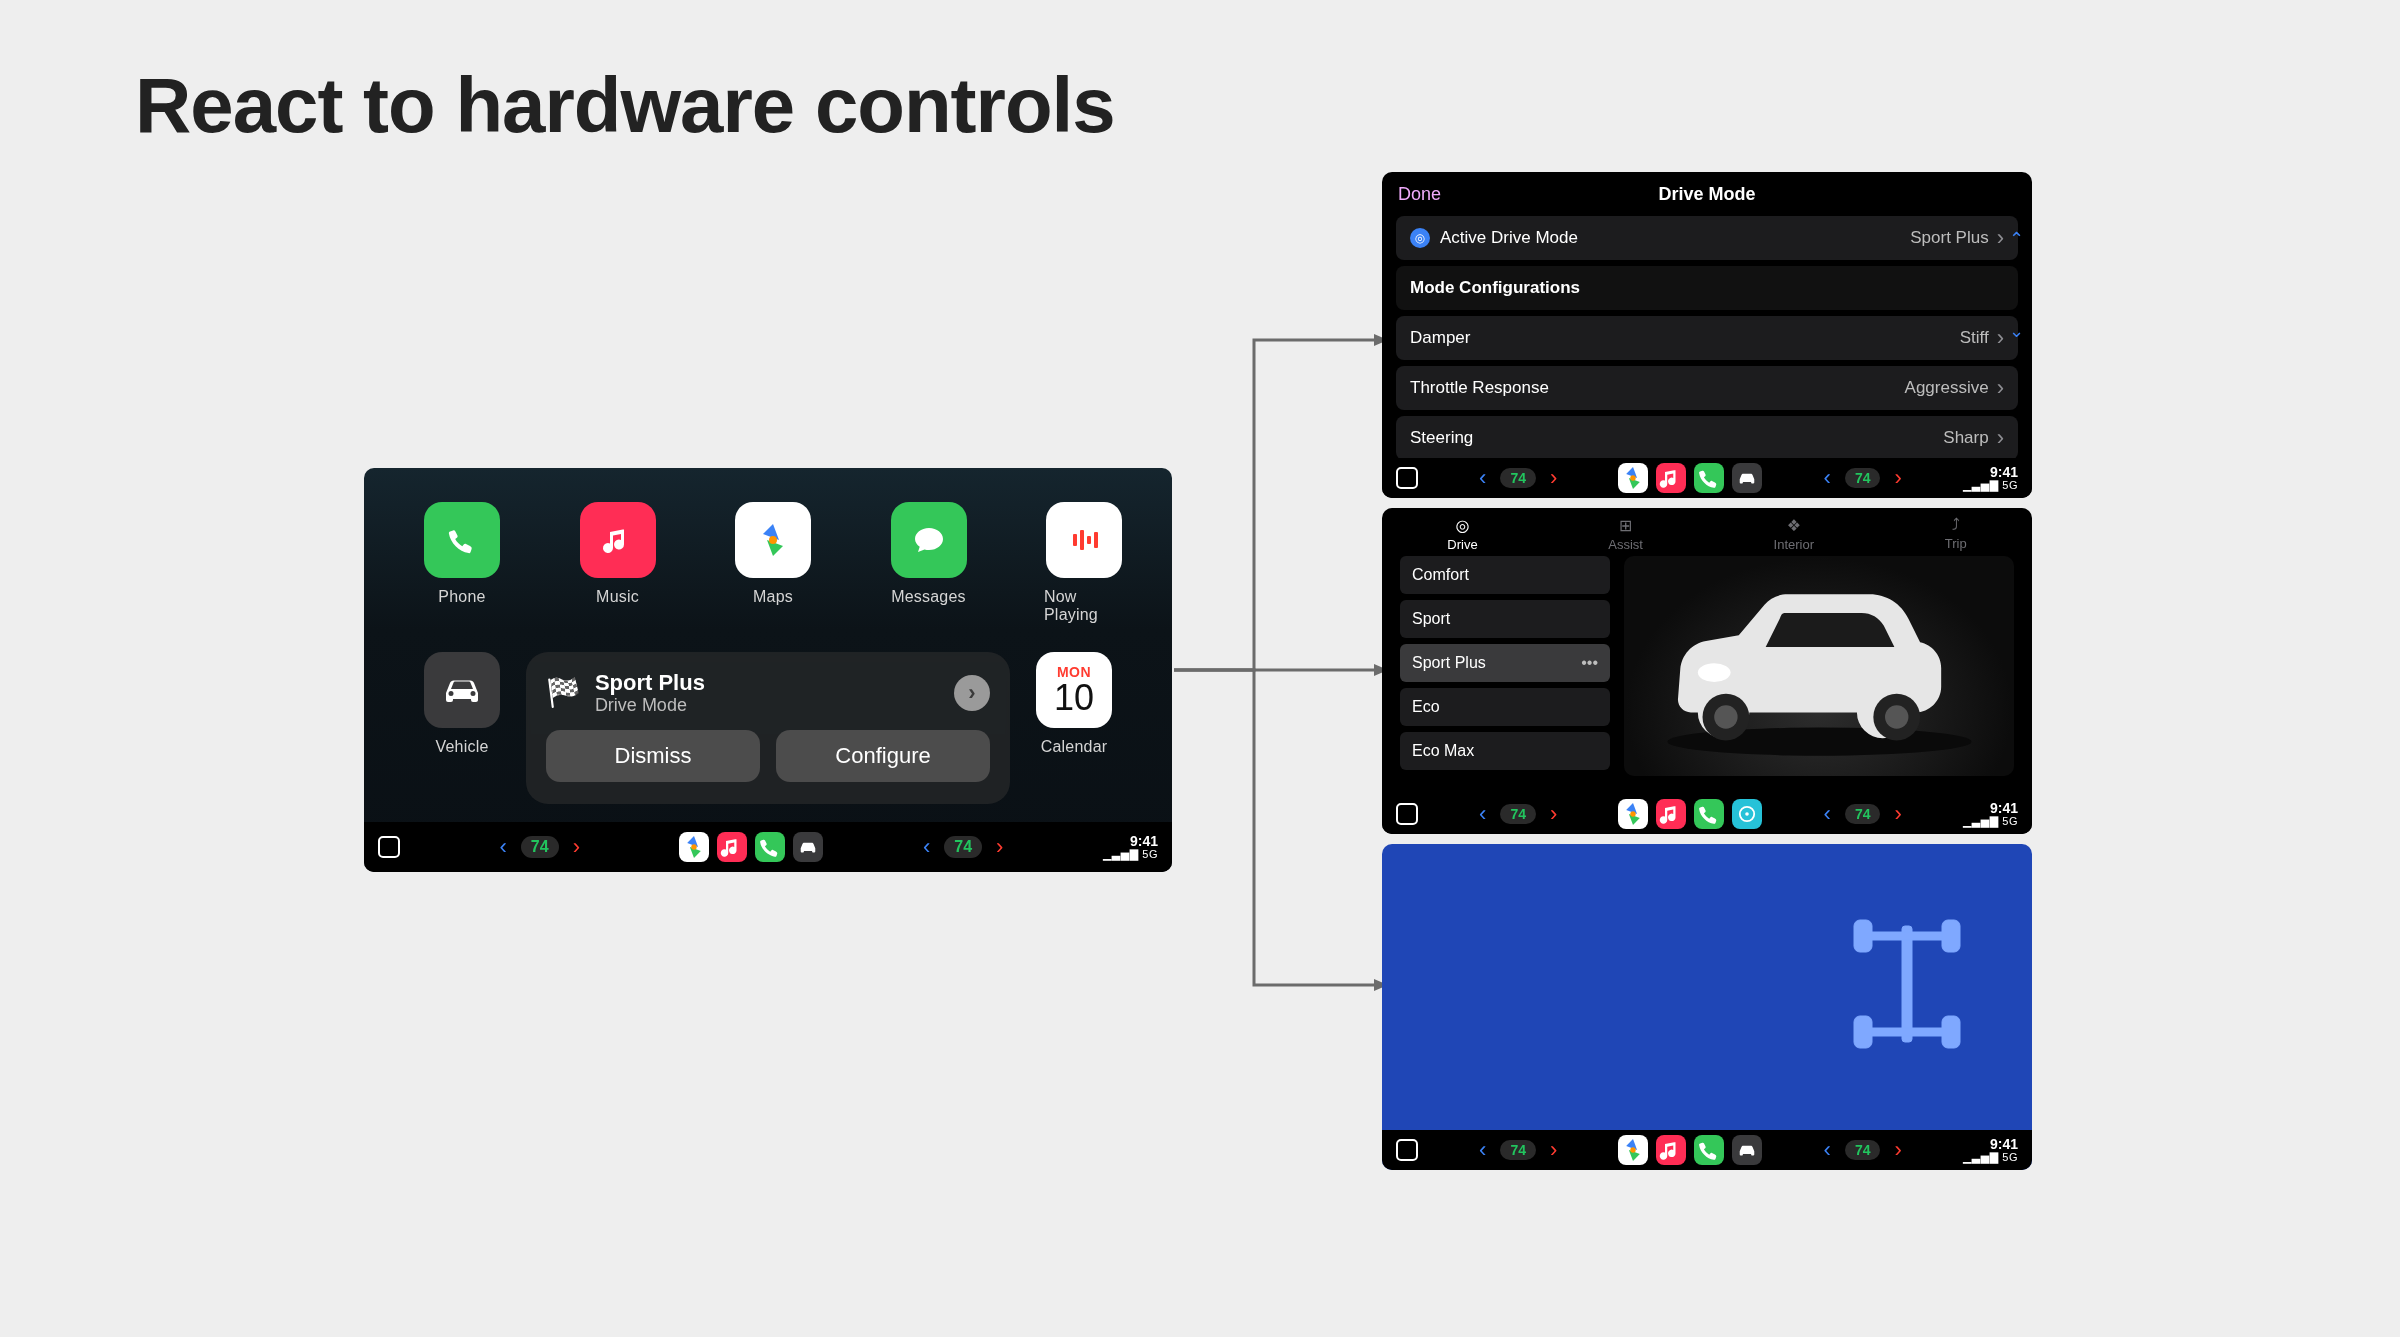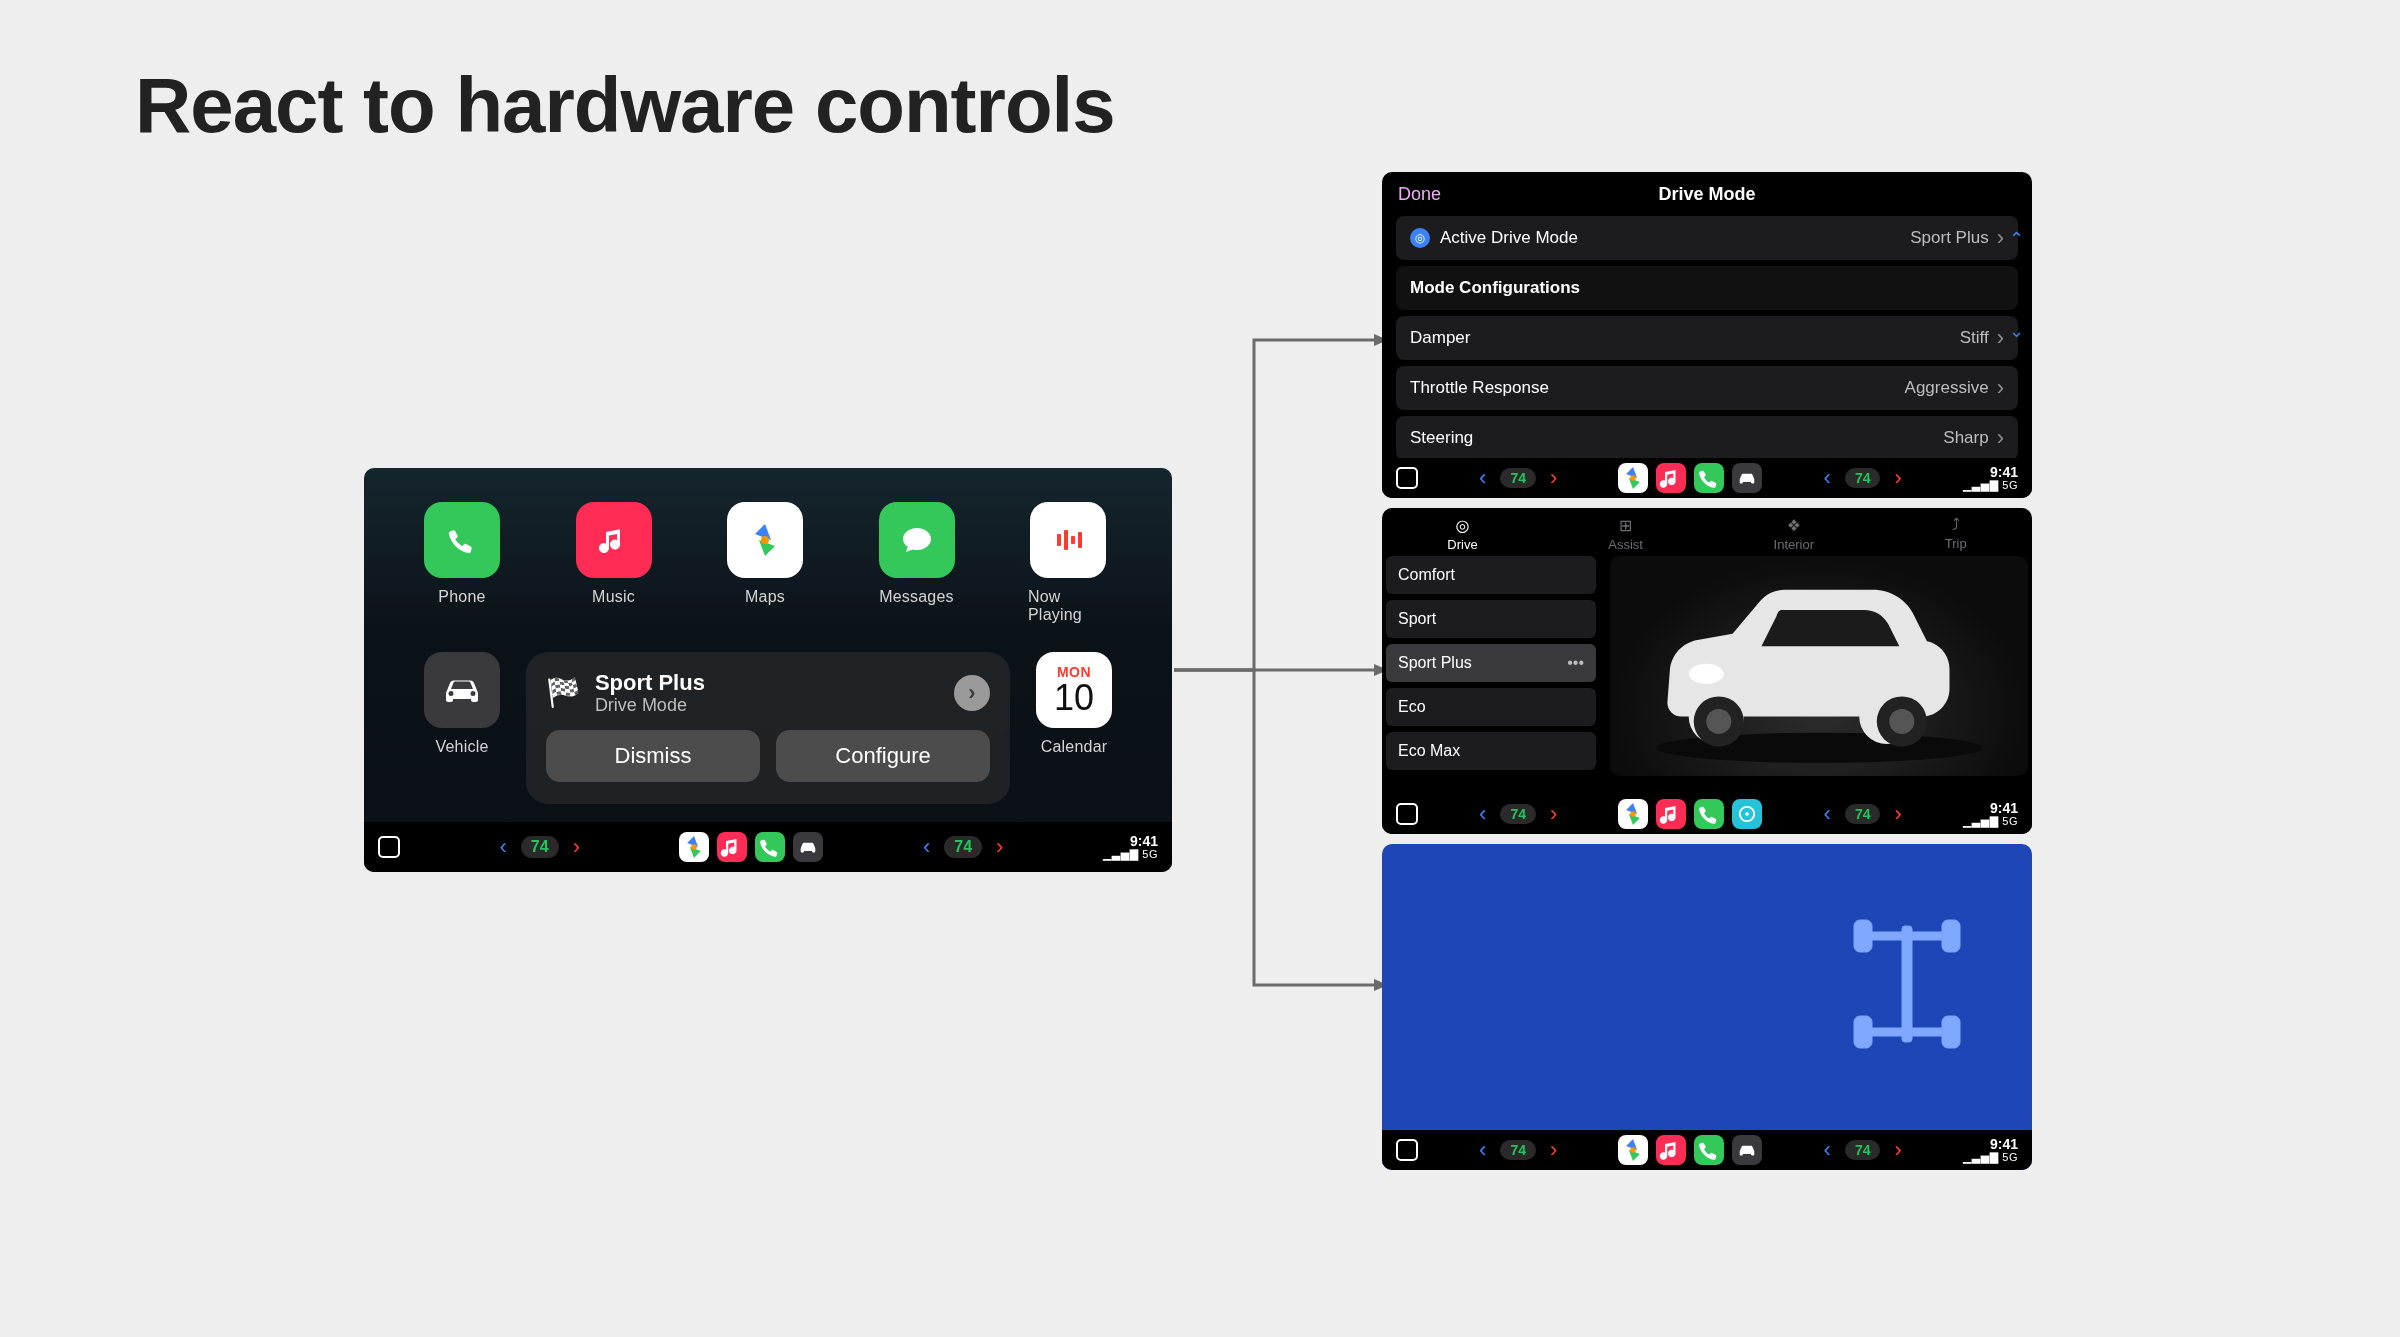--- a/index.html
+++ b/index.html
@@ -29,21 +29,21 @@
     width: 808px;
     height: 404px;
     background: linear-gradient(180deg,#15252e 0%,#0c1318 40%,#0a1015 100%);
     border-radius: 10px;
     color: #fff;
     overflow: hidden;
   }
   .main-apps {
     display: flex;
     justify-content: space-between;
-    padding: 34px 64px 0 58px;
+    padding: 34px 48px 0 58px;
   }
   .app-item { display:flex; flex-direction:column; align-items:center; width:80px; }
   .app-icon {
     width: 76px; height: 76px;
     border-radius: 18px;
     display:flex; align-items:center; justify-content:center;
     font-size: 36px;
   }
   .app-label { margin-top: 10px; font-size: 16px; color:#d5d5d5; letter-spacing:.2px;}
   .row2 { display:flex; padding: 28px 58px 0 58px; align-items:flex-start; gap:24px;}
@@ -133,21 +133,21 @@
   .list-row .val:after{content:"›";color:#8e8e93;font-size:22px;}
   .list-row.header{background:#111;font-weight:600;font-size:17px;}
   .wheel-ico{width:20px;height:20px;border-radius:50%;background:#3b82f6;display:inline-flex;align-items:center;justify-content:center;font-size:12px;margin-right:10px;}
   .side-chevs{position:absolute;right:8px;top:56px;display:flex;flex-direction:column;gap:70px;color:#3b82f6;font-size:18px;}
 
   
   .p2-tabs{display:flex;justify-content:space-around;padding:8px 0 4px;}
   .tab{display:flex;flex-direction:column;align-items:center;color:#6e6e73;font-size:13px;gap:2px;}
   .tab.active{color:#fff;}
   .tab-ico{font-size:16px;}
-  .p2-body{display:flex;gap:14px;padding:0 4px;}
+  .p2-body{display:flex;gap:14px;padding:0 18px;}
   .mode-list{display:flex;flex-direction:column;gap:6px;width:210px;}
   .mode-item{background:#1c1c1e;border-radius:6px;height:38px;display:flex;align-items:center;padding:0 12px;font-size:16px;}
   .mode-item.sel{background:#3a3a3c;}
   .mode-item .dots{margin-left:auto;color:#bdbdbd;}
   .car-box{
     flex:1;border-radius:10px;
     display:flex;align-items:center;justify-content:center;
     background:radial-gradient(ellipse at 50% 70%, #2d2d2d 0%, #0c0c0c 70%);
     height: 220px;
   }

